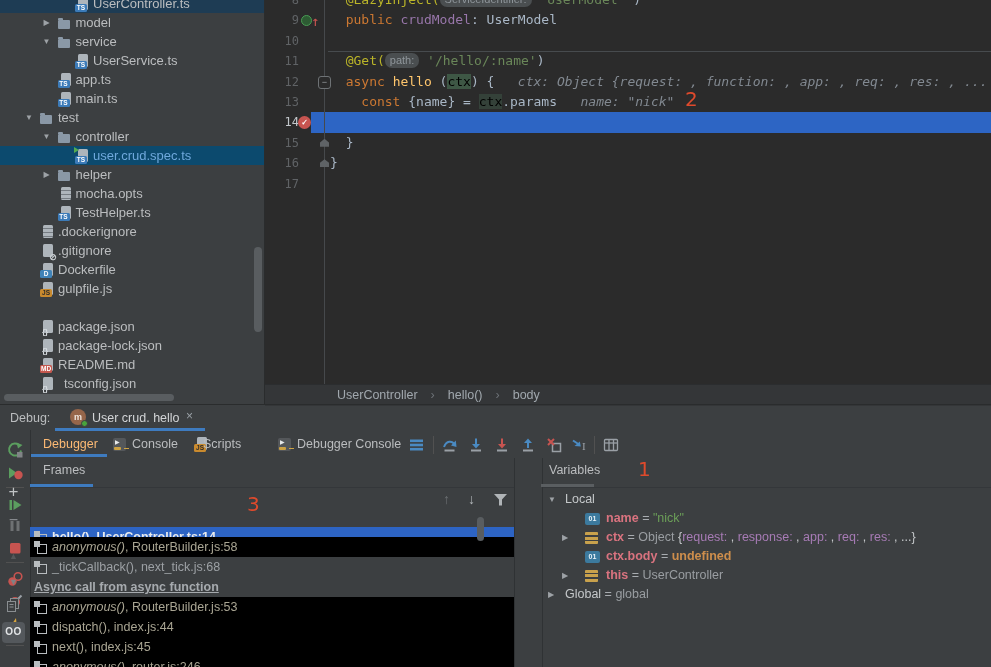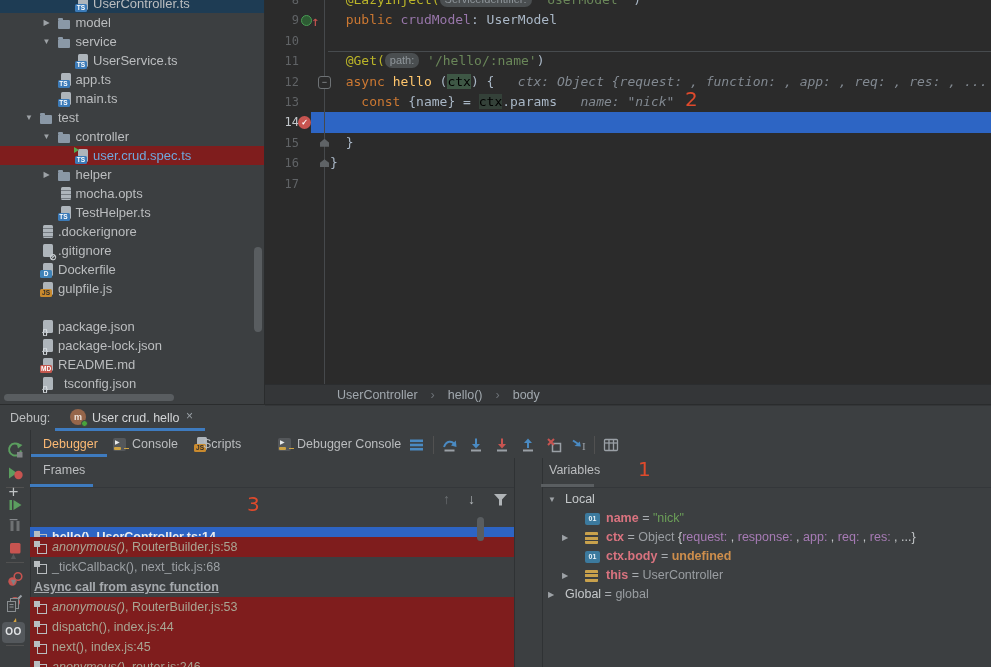--- a/index.html
+++ b/index.html
@@ -4,21 +4,21 @@
 <style>
   html,body{margin:0;padding:0;background:#2B2B2B}
   .win{position:relative;width:991px;height:667px;background:#3C3F41;overflow:hidden;
        font-family:"Liberation Sans",sans-serif;-webkit-font-smoothing:antialiased}
 
   
   .tree{position:absolute;left:0;top:0;width:265px;height:404px;background:#3C3F41;overflow:hidden}
   .trow{position:absolute;left:0;width:100%;height:19px;line-height:19px;font-size:13px;color:#BBBDBF;white-space:nowrap}
   .trow .lbl{position:absolute;top:0}
   .trow.sel-blue{background:#1E3C54}
-  .trow.sel-green{background:#7f1d1d}
+  .trow.sel-green{background:#0c4a6e}
   .trow.sel-green .lbl{color:#6FA8DC}
   .chev{position:absolute;top:0;width:12px;font-size:8px;color:#9DA2A6;text-align:center}
   .ticon{position:absolute;top:3px;width:14px;height:14px}
   .pg{position:absolute;left:2px;top:0;width:10px;height:13px;background:#AEB5BB;border-radius:1.5px}
   .pg.lines{background-image:repeating-linear-gradient(to bottom,transparent 0 3px,#767C82 3px 4px)}
   .bd{position:absolute;bottom:-1px;left:-1px;min-width:10px;height:8px;padding:0 1px;border-radius:1.5px;
       font:700 6.5px/8.5px "Liberation Sans",sans-serif;color:#fff;text-align:center;background:#5E6468}
   .t-ts .bd,.t-tstest .bd{background:#3C7BB8}
   .t-js .bd{background:#C98A2E;color:#2B2B2B}
   .t-docker .bd{background:#4083B8}
@@ -90,21 +90,21 @@
   .ssep{position:absolute;left:6px;width:18px;height:1px;background:#515151}
 
   
   .fr-title{position:absolute;left:43px;top:463px;font-size:12.5px;color:#BBBDBF}
   .frline{position:absolute;left:30px;top:484px;width:63px;height:3px;background:#3E7BBF}
   .hdrline{position:absolute;left:30px;top:487px;width:961px;height:1px;background:#34373A}
   .farrow{position:absolute;top:491px;font-size:14px}
   .frames{position:absolute;left:30px;top:517px;width:484px;height:150px;overflow:hidden}
   .frow{position:absolute;left:0;width:100%;height:20px;line-height:20px;font-size:12.5px;color:#9CA0A4;white-space:nowrap}
   .frow.sel{background:#2D64C4;color:#E9EBED;font-weight:600}
-  .frow.lib{background:#7f1d1d;color:#A9A593}
+  .frow.lib{background:#000000;color:#A9A593}
   .fhead{font-weight:700;text-decoration:underline;color:#A6AAAE}
   .ficon{position:absolute;left:4px;top:4px;width:12px;height:12px}
   .ficon::before{content:"";position:absolute;left:3px;top:3px;width:8px;height:8px;border:1.5px solid #B9BDC0}
   .ficon::after{content:"";position:absolute;left:0;top:0;width:6px;height:6px;background:#B9BDC0}
   .frow .ftxt{position:absolute;left:22px}
   .it{font-style:italic}
   .fsb{position:absolute;left:477px;top:517px;width:7px;height:24px;background:#595D60;border-radius:3.5px;z-index:6}
 
   
   .wstrip{position:absolute;left:514px;top:458px;width:27px;height:209px;background:#3C3F41;

